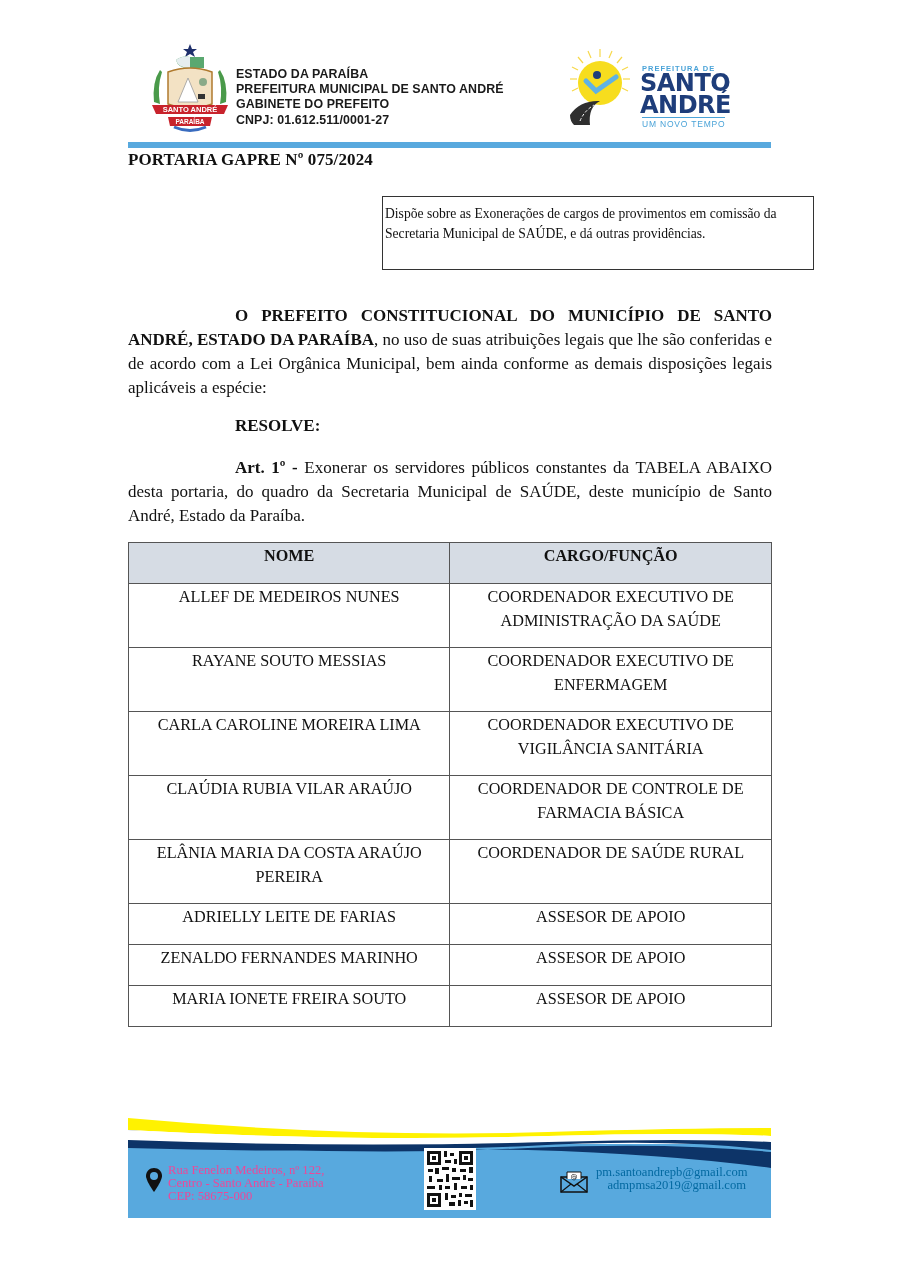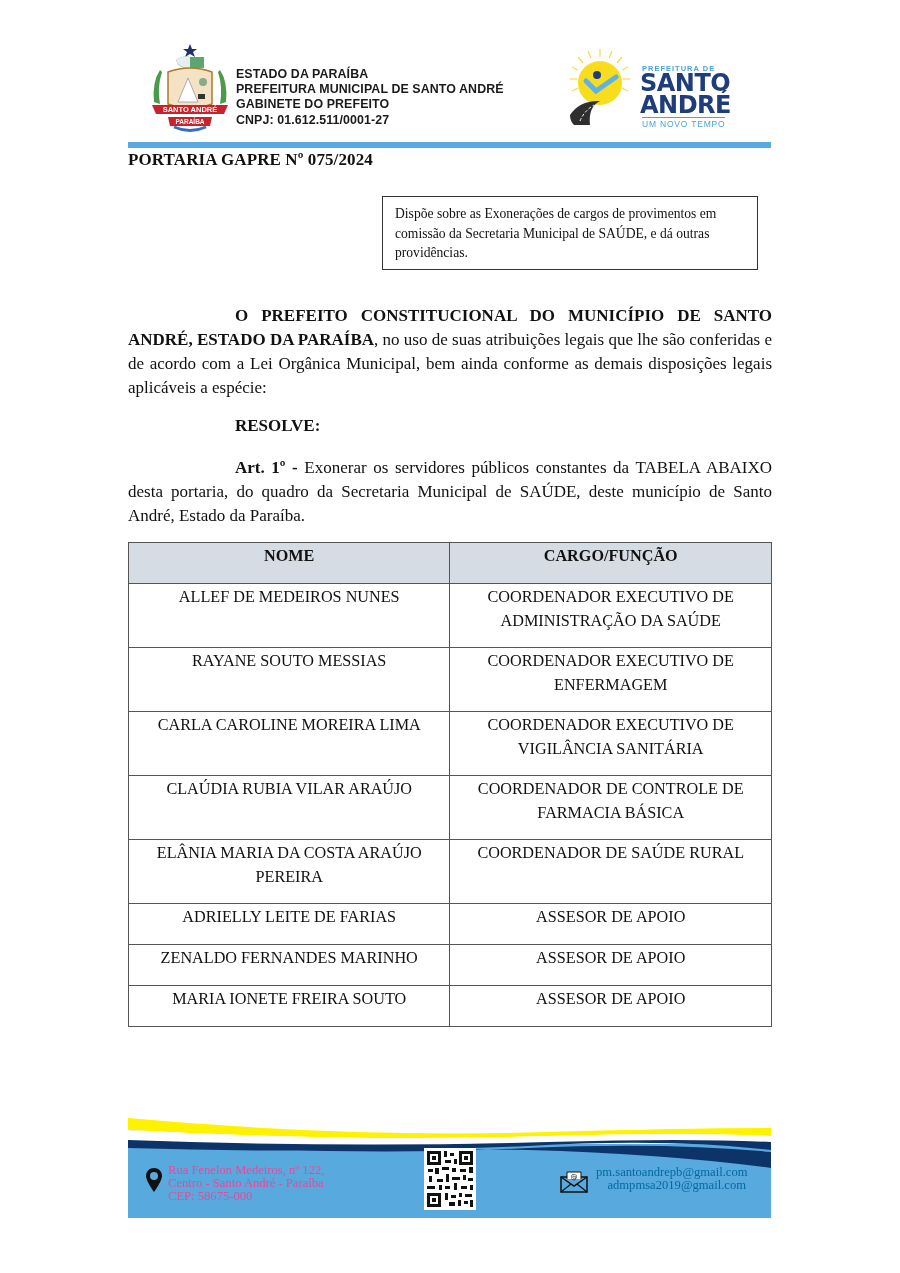--- a/index.html
+++ b/index.html
@@ -20,22 +20,22 @@
                     font-size: 24px; font-weight: bold; color: #1e3d7a; line-height: 22px; letter-spacing: -0.5px; }
   .brand .txt-big.l1 { top: 27px; }
   .brand .txt-big.l2 { top: 49px; }
   .brand .txt-tag { position: absolute; left: 82px; top: 72px; font-family: "Liberation Sans", sans-serif;
                     font-size: 8.5px; color: #4aa3d8; letter-spacing: 0.8px; border-top: 1px solid #4aa3d8; padding-top: 1px; }
 
   .top-bar { position: absolute; left: 128px; top: 142px; width: 643px; height: 6px; background: #58a9de; }
 
   .portaria-title { position: absolute; left: 128px; top: 150px; font-size: 17px; font-weight: bold; letter-spacing: 0.1px; }
 
-  .ementa { position: absolute; left: 382px; top: 196px; width: 376px; height: 74px;
-            border: 1px solid #333; padding: 7px 0 0 12px; box-sizing: border-box;
+  .ementa { position: absolute; left: 382px; top: 196px; width: 432px; height: 74px;
+            border: 1px solid #333; padding: 7px 0 0 2px; box-sizing: border-box;
             font-size: 13.6px; line-height: 19.5px; }
 
   .body-text { position: absolute; left: 128px; width: 644px; font-size: 17px; line-height: 24px;
                text-align: justify; }
   .p1 { top: 304px; }
   .indent { display: inline-block; width: 107px; }
   .resolve { position: absolute; left: 235px; top: 416px; font-size: 17px; font-weight: bold; }
   .p2 { top: 456px; }
 
   

